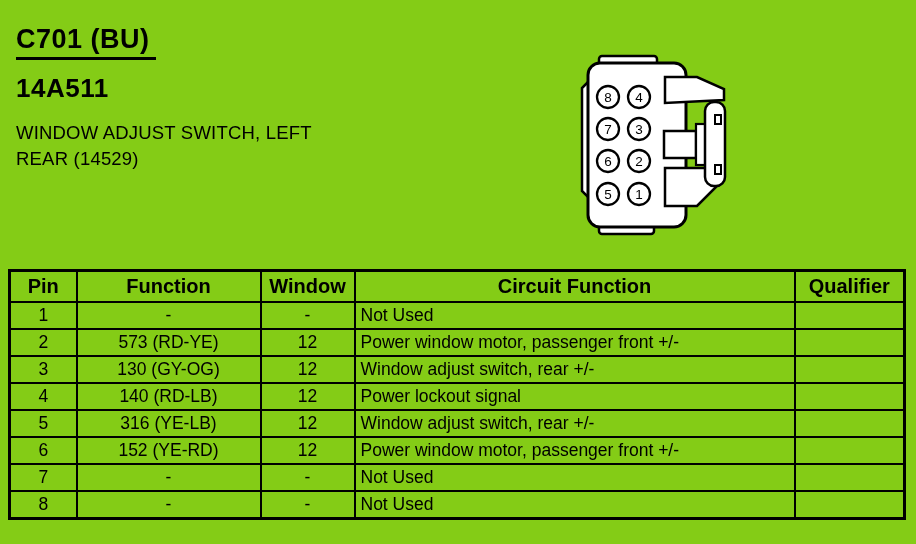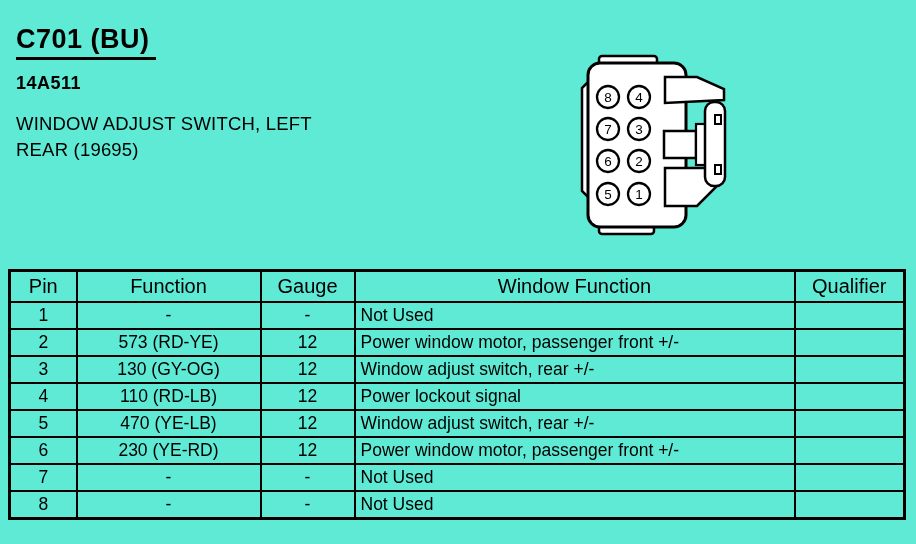--- a/index.html
+++ b/index.html
@@ -4,34 +4,34 @@
 <style>
   html, body { margin: 0; padding: 0; }
   body {
     width: 916px; height: 544px;
     background: #ffffff;
     font-family: "Liberation Sans", sans-serif;
     color: #000000;
     position: relative;
     overflow: hidden;
   }
-  .page { position: absolute; inset: 0; background: #5eead4; }
+  .page { position: absolute; inset: 0; background: #84cc16; }
 
   
   .connector-id {
     position: absolute; left: 16px; top: 24px;
     font-size: 27px; font-weight: bold; letter-spacing: 0.5px;
     border-bottom: 3px solid #000; padding: 0 6px 2px 0;
   }
   .part-number {
     position: absolute; left: 16px; top: 73px;
-    font-size: 18px; font-weight: bold; letter-spacing: 0.5px;
+    font-size: 26px; font-weight: bold; letter-spacing: 0.5px;
   }
   .description {
-    position: absolute; left: 16px; top: 111px;
+    position: absolute; left: 16px; top: 120px;
     font-size: 18.5px; line-height: 26px; letter-spacing: 0.2px;
   }
 
   
   .connector-svg { position: absolute; left: 568px; top: 45px; }
   .connector-svg .ln { fill: #ffffff; stroke: #000000; }
   .connector-svg text {
     font-family: "Liberation Sans", sans-serif;
     font-size: 13.5px; font-weight: 500;
     text-anchor: middle; fill: #000000; stroke: none;
@@ -41,39 +41,39 @@
   .pinout-table {
     position: absolute; left: 8px; top: 269px;
     border-collapse: collapse; table-layout: fixed;
     border: 3px solid #000;
   }
   .pinout-table th, .pinout-table td {
     border: 2px solid #000;
     overflow: hidden; white-space: nowrap;
   }
   .pinout-table th {
-    font-size: 20px; font-weight: normal; height: 29px;
+    font-size: 20px; font-weight: bold; height: 29px;
     text-align: center; padding: 0;
   }
   .pinout-table td {
     font-size: 17.5px; height: 25px;
     text-align: center; padding: 0;
   }
   .pinout-table td.func { text-align: left; padding-left: 5px; }
 </style>
 </head>
 <body>
 
 <div class="page">
 
   <div class="connector-id">C701 (BU)</div>
   <div class="part-number">14A511</div>
   <div class="description">
     <div>WINDOW ADJUST SWITCH, LEFT</div>
-    <div>REAR (19695)</div>
+    <div>REAR (14529)</div>
   </div>
 
   <svg class="connector-svg" width="200" height="200" viewBox="0 0 200 200">
 
     <rect class="ln" x="31" y="11" width="58" height="12" rx="3" stroke-width="2.5"></rect>
     <rect class="ln" x="31" y="177" width="55" height="12" rx="3" stroke-width="2.5"></rect>
     <path class="ln" d="M21 36 L14 43 L14 146 L21 153 Z" stroke-width="2.5"></path>
 
     <rect class="ln" x="20" y="18" width="98" height="164" rx="12" stroke-width="3"></rect>
 
@@ -111,22 +111,22 @@
       <col style="width:67px">
         <col style="width:184px">
         <col style="width:94px">
         <col style="width:440px">
         <col style="width:110px">
     </colgroup>
     <thead>
       <tr>
         <th>Pin</th>
         <th>Function</th>
-        <th>Gauge</th>
-        <th>Window Function</th>
+        <th>Window</th>
+        <th>Circuit Function</th>
         <th>Qualifier</th>
       </tr>
     </thead>
     <tbody>
 
     <tr>
         <td>1</td>
         <td>-</td>
         <td>-</td>
         <td class="func">Not Used</td>
@@ -141,35 +141,35 @@
       </tr>
         <tr>
         <td>3</td>
         <td>130 (GY-OG)</td>
         <td>12</td>
         <td class="func">Window adjust switch, rear +/-</td>
         <td></td>
       </tr>
         <tr>
         <td>4</td>
-        <td>110 (RD-LB)</td>
+        <td>140 (RD-LB)</td>
         <td>12</td>
         <td class="func">Power lockout signal</td>
         <td></td>
       </tr>
         <tr>
         <td>5</td>
-        <td>470 (YE-LB)</td>
+        <td>316 (YE-LB)</td>
         <td>12</td>
         <td class="func">Window adjust switch, rear +/-</td>
         <td></td>
       </tr>
         <tr>
         <td>6</td>
-        <td>230 (YE-RD)</td>
+        <td>152 (YE-RD)</td>
         <td>12</td>
         <td class="func">Power window motor, passenger front +/-</td>
         <td></td>
       </tr>
         <tr>
         <td>7</td>
         <td>-</td>
         <td>-</td>
         <td class="func">Not Used</td>
         <td></td>

